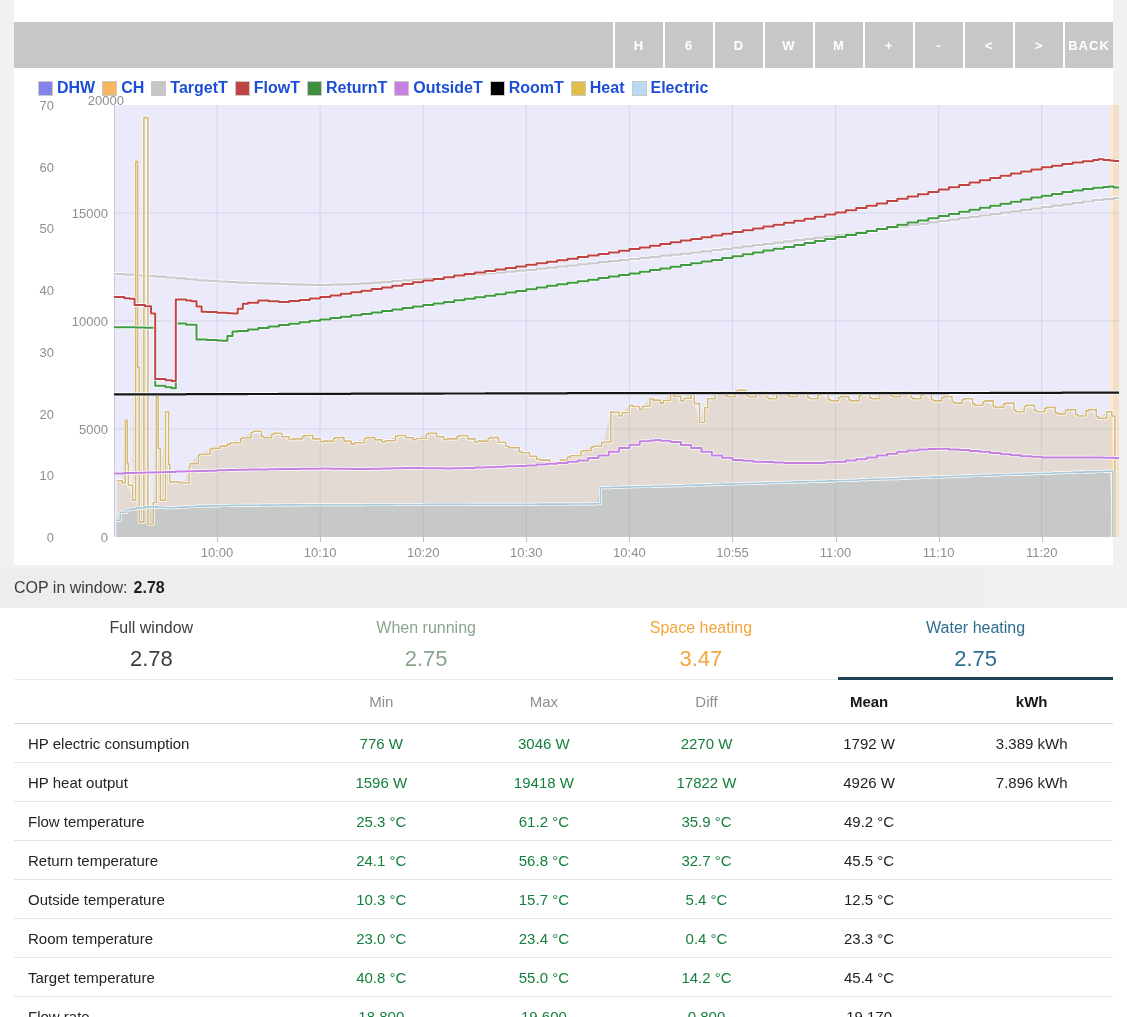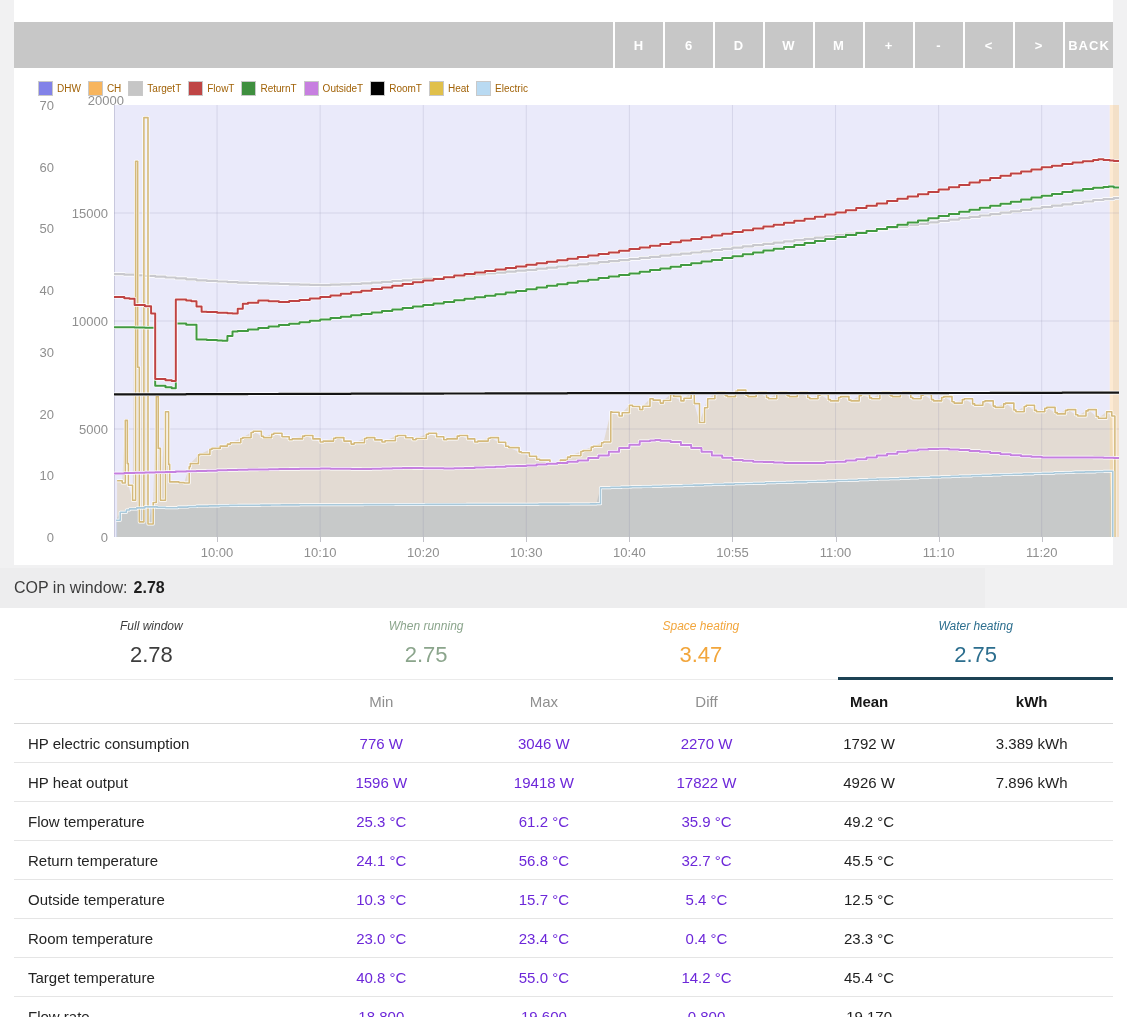--- a/index.html
+++ b/index.html
@@ -8,21 +8,21 @@
     background:#f1f1f2;
     font-family:"Liberation Sans","DejaVu Sans",sans-serif;
     -webkit-font-smoothing:antialiased;
   }
   .card{position:absolute;left:14px;top:0;width:1099px;height:565px;background:#ffffff;}
   
   .toolbar{position:absolute;left:0;top:22px;width:1099px;height:46px;background:#c7c7c7;display:flex;justify-content:flex-end;}
   .tbtn{min-width:50px;border-left:2px solid #ffffff;color:#ffffff;font-weight:bold;font-size:13px;
         letter-spacing:1px;display:flex;align-items:center;justify-content:center;cursor:pointer;padding:0 2px;box-sizing:border-box;}
   
-  .legend{position:absolute;left:24px;top:79px;height:18px;display:flex;align-items:center;font-size:10px;color:#a16207;}
+  .legend{position:absolute;left:24px;top:79px;height:18px;display:flex;align-items:center;font-size:16px;color:#1d4ed8;font-weight:bold;}
   .litem{display:flex;align-items:center;margin-right:7px;cursor:pointer;}
   .swatch{width:13px;height:13px;border:1px solid #c9c9c9;margin-right:4px;box-sizing:content-box;}
   
   .chartwrap{position:absolute;left:0;top:100px;width:1099px;height:465px;}
   .ylab{position:absolute;font-size:13px;color:#8f8f8f;text-align:right;transform:translateY(-50%);}
   .ylab.temp{left:0;width:40px;}
   .ylab.pow{left:0;width:94px;}
   .xlab{position:absolute;font-size:13px;color:#8f8f8f;width:64px;text-align:center;}
   .xtick{position:absolute;width:1px;height:5px;background:#c2c2c8;}
   .plotborder{position:absolute;left:100px;top:5px;width:1px;height:432px;background:#d7d7dd;}
@@ -30,27 +30,27 @@
   
   .copbar{position:absolute;left:0;top:568px;width:985px;height:40px;background:#ededee;}
   .coptext{position:absolute;left:14px;top:0;height:40px;display:flex;align-items:center;font-size:16px;color:#3c3c3c;}
   .copval{font-weight:bold;color:#1e1e1e;margin-left:6px;}
   .hidedetail{position:absolute;right:0;top:0;width:120px;height:40px;background:#ffffff;display:flex;align-items:center;justify-content:center;
     font-size:14px;font-weight:bold;color:#2f2f2f;letter-spacing:.5px;cursor:pointer;}
   
   .detail{position:absolute;left:0;top:608px;width:1127px;height:409px;background:#ffffff;}
   .tabs{position:absolute;left:14px;top:0;width:1099px;height:72px;display:flex;}
   .tab{width:25%;text-align:center;padding-top:11px;box-sizing:border-box;border-bottom:1px solid #ebebeb;cursor:pointer;}
-  .tab .tlabel{font-size:12px;font-style:italic;}
+  .tab .tlabel{font-size:16px;}
   .tab .tvalue{font-size:22px;margin-top:9px;}
   .tab.selected{border-bottom:3px solid #1c4254;}
   table.stats{position:absolute;left:14px;top:72px;width:1099px;border-collapse:collapse;table-layout:fixed;font-size:15px;}
   table.stats th{height:41px;font-weight:400;color:#8f8f8f;border-bottom:1px solid #d8d8d8;}
   table.stats th.dark{font-weight:700;color:#161616;}
-  table.stats td{height:36px;text-align:center;border-bottom:1px solid #e5e5e5;color:#6d28d9;}
+  table.stats td{height:36px;text-align:center;border-bottom:1px solid #e5e5e5;color:#15803d;}
   table.stats td.rowlabel{text-align:left;padding-left:14px;color:#242424;}
   table.stats td.dark{color:#1f1f1f;}
 </style>
 </head>
 <body>
 
 <div class="card">
   <div class="toolbar">
     <div style="display:flex;">
         <div class="tbtn">H</div>

